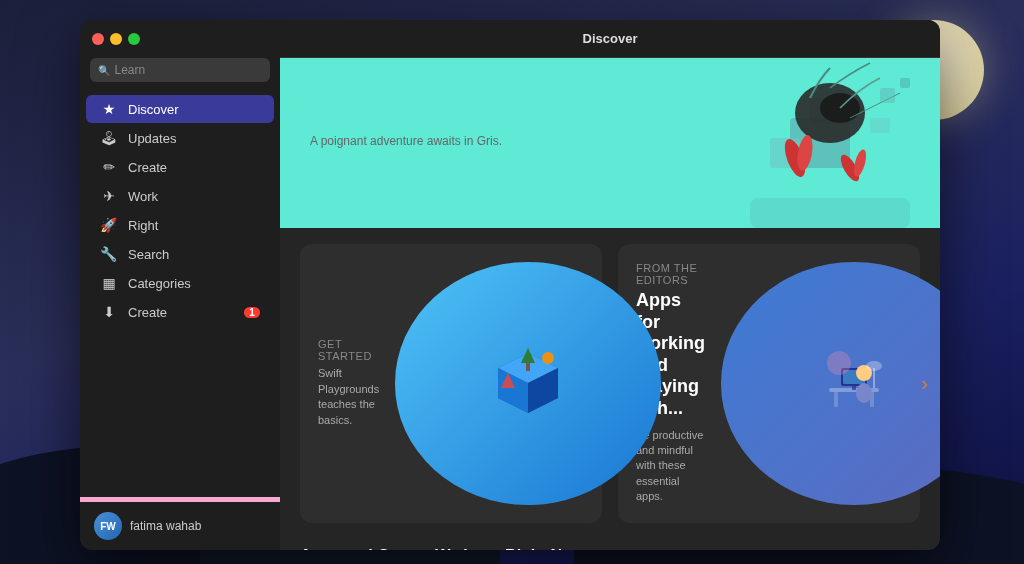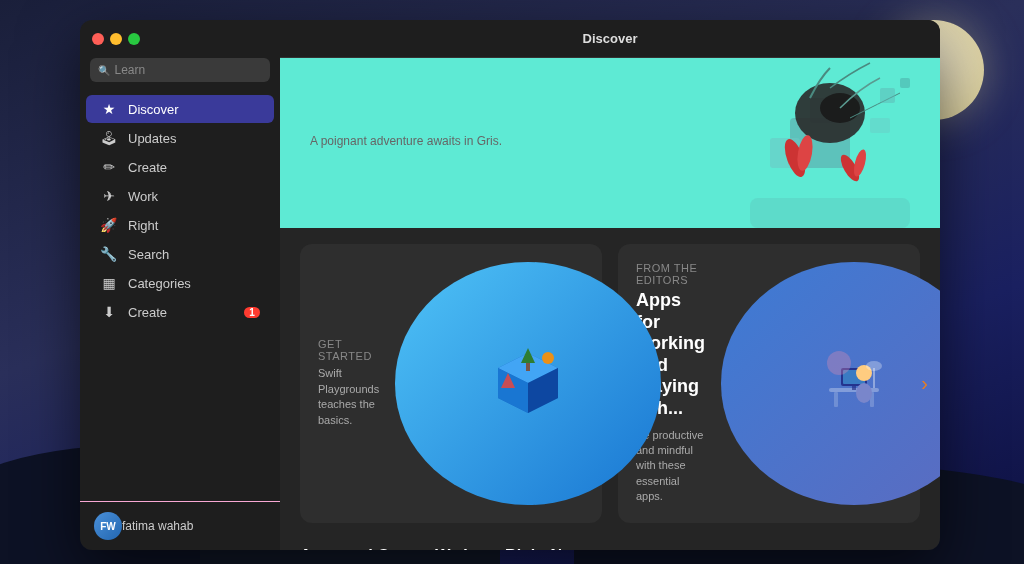--- a/index.html
+++ b/index.html
@@ -139,22 +139,23 @@
       font-size: 14px;
       width: 18px;
       text-align: center;
     }
 
     .sidebar-spacer { flex: 1; }
 
     .user-section {
       display: flex;
       align-items: center;
+      gap: 8px;
       padding: 10px 14px;
-      border-top: 1px solid #f9a8d4;
+      border-top: 5px solid #f9a8d4;
     }
     .avatar {
       width: 28px;
       height: 28px;
       border-radius: 50%;
       background: linear-gradient(135deg, #4a90d9, #2266b0);
       display: flex;
       align-items: center;
       justify-content: center;
       font-size: 10px;

